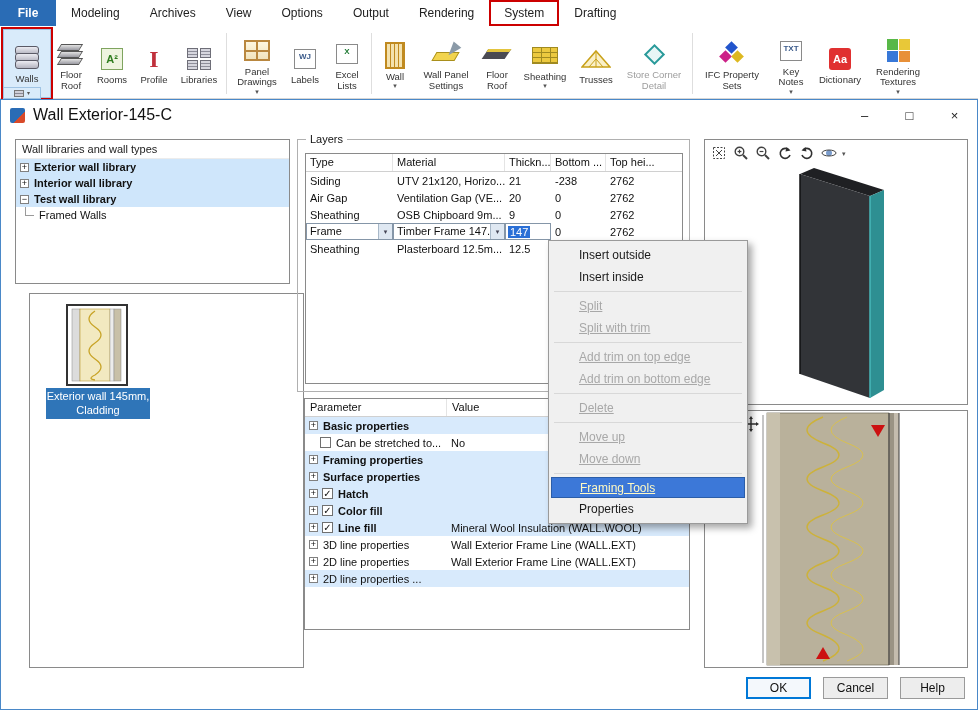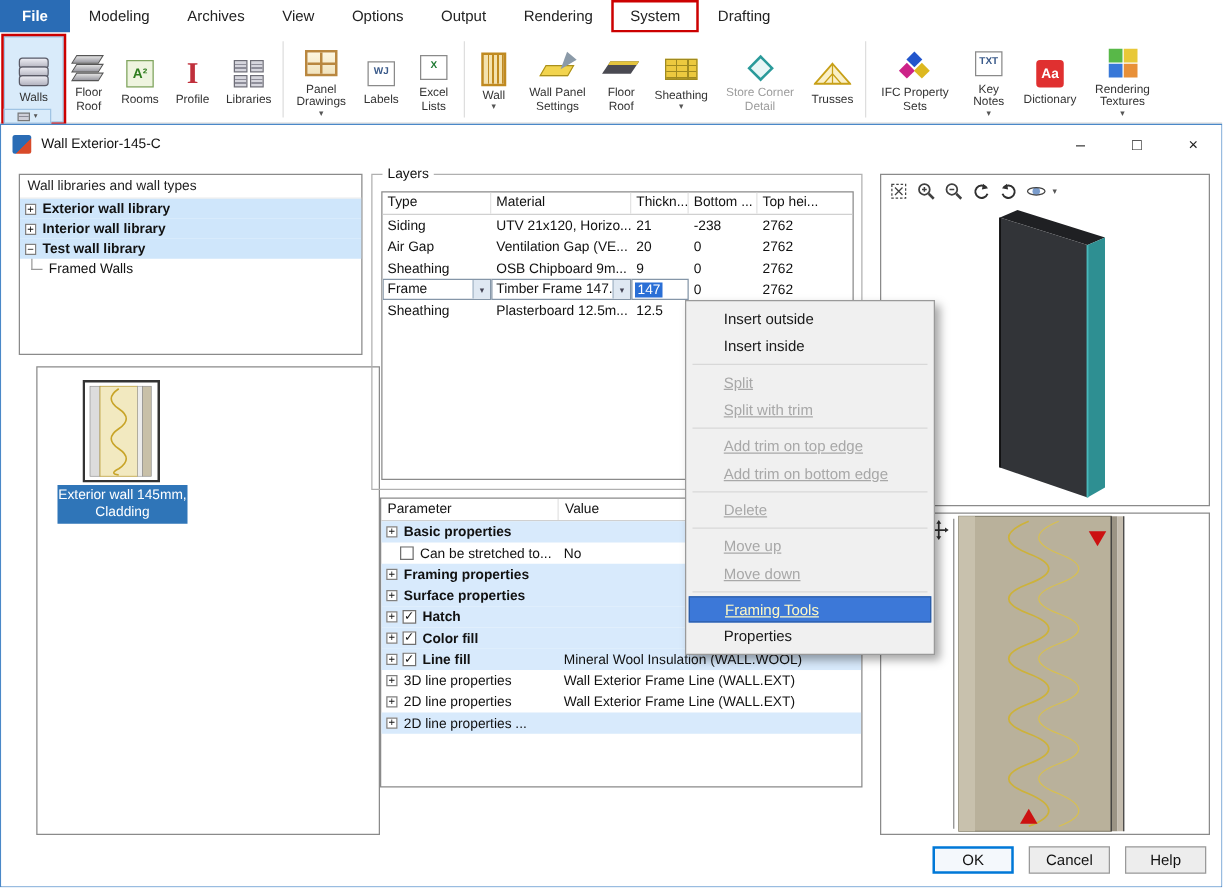--- a/index.html
+++ b/index.html
@@ -58,21 +58,21 @@
   .ic-ifc i:nth-child(3){ left: 15px; top: 10px; background:#ddb820; }
   .ic-dict { width: 22px; height: 22px; background: #e03030; color: #fff; font-weight: bold; font-size: 11px; border-radius: 3px; display: flex; align-items: center; justify-content: center; }
   .ic-tex { display: grid; grid-template-columns: 11px 11px; grid-template-rows: 11px 11px; gap: 1px; }
   .ic-tex i:nth-child(1){background:#58b848;} .ic-tex i:nth-child(2){background:#e8c838;}
   .ic-tex i:nth-child(3){background:#3878d8;} .ic-tex i:nth-child(4){background:#e89038;}
 
   
   .dialog { position: absolute; top: 99px; left: 0; width: 978px; height: 611px; background: #fff; border: 1px solid #4a88c8; }
   .titlebar { height: 30px; display: flex; align-items: center; background: #fff; }
   .app-icon { width: 15px; height: 15px; margin-left: 9px; background: linear-gradient(135deg,#2a6cb5 60%, #d84a2a 60%); border-radius: 2px; }
-  .dlg-title { margin-left: 8px; font-size: 11px; color: #111; }
+  .dlg-title { margin-left: 8px; font-size: 16px; color: #111; }
   .win-btns { margin-left: auto; display: flex; height: 100%; }
   .win-btn { width: 45px; height: 100%; display: flex; align-items: center; justify-content: center; font-size: 13px; color: #222; }
   .dlg-body { position: relative; height: 579px; background: #fff; }
 
   .panel { position: absolute; background: #fff; border: 1px solid #8a8a8a; }
 
   
   .tree-panel { left: 14px; top: 9px; width: 275px; height: 145px; }
   .tree-header { padding: 3px 6px; border-bottom: 1px solid #ececec; color: #222; }
   .tree-row { height: 16px; display: flex; align-items: center; }
@@ -245,35 +245,35 @@
       <div class="rib-label">Floor
 Roof</div>
     </div>
     <div class="rib-item" style="width:56px">
       <div class="rib-icon">
           <span class="ic-sheath"></span>
         </div>
       <div class="rib-label">Sheathing</div>
       <div class="rib-dd">▾</div>
     </div>
-    <div class="rib-item" style="width:70px">
-      <div class="rib-icon">
-          <span class="ic-corner"></span>
-        </div>
-      <div class="rib-label dis">Store Corner
-Detail</div>
-    </div>
     <div class="rib-item" style="width:46px">
       <div class="rib-icon">
         <svg width="30" height="20" viewBox="0 0 30 20">
             <polygon points="15,2 29,18 1,18" fill="#faf0c8" stroke="#c8a018" stroke-width="1.5"></polygon>
             <path d="M8,18 L15,10 L22,18 M15,2 L15,18" fill="none" stroke="#c8a018" stroke-width="1"></path>
           </svg>
       </div>
       <div class="rib-label">Trusses</div>
+    </div>
+    <div class="rib-item" style="width:70px">
+      <div class="rib-icon">
+          <span class="ic-corner"></span>
+        </div>
+      <div class="rib-label dis">Store Corner
+Detail</div>
     </div>
     <div class="rib-sep"></div>
     <div class="rib-item" style="width:72px">
       <div class="rib-icon">
           <span class="ic-ifc">
             <i></i>
             <i></i>
             <i></i>
           </span>
         </div>

